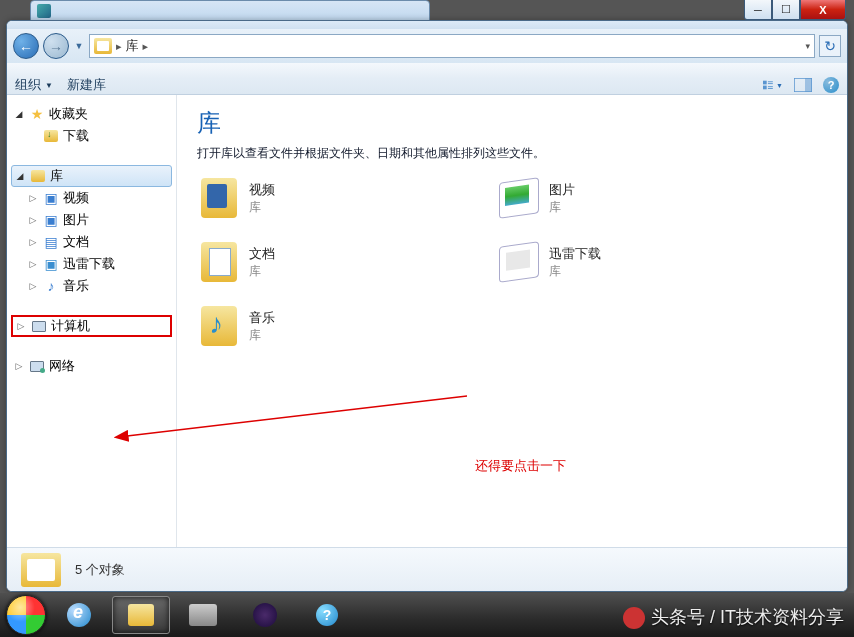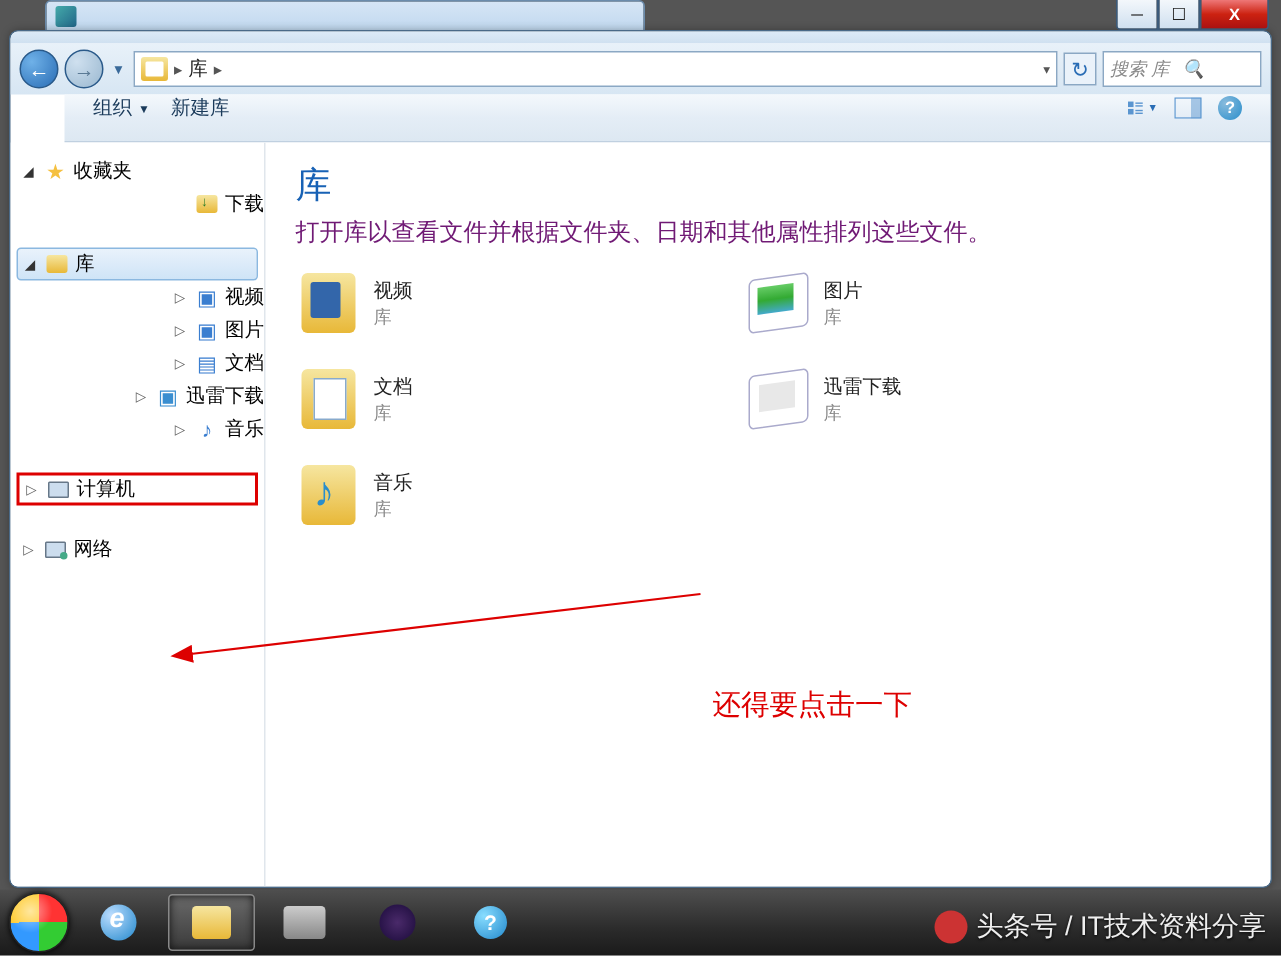--- a/index.html
+++ b/index.html
@@ -33,21 +33,21 @@
 .addr-dd { margin-left: auto; font-size: 9px; color: #555; }
 .refresh-btn { width: 22px; height: 22px; border: 1px solid #8ba8c4; background: #eaf2fa; display: flex; align-items:center; justify-content:center; color:#2a6db5; font-size:14px;}
 .searchbox { width: 106px; height: 24px; background: #fff; border: 1px solid #8ba8c4; display: flex; align-items: center; padding: 0 4px; }
 .searchbox span { color: #888; font-size: 12px; font-style: italic; flex:1;}
 .search-icon { color: #2a6db5; font-size: 13px; }
 
 
 .menubar { height: 22px; background: linear-gradient(#f7fafd,#e9f0f7); border-top: 1px solid #fff; border-bottom: 1px solid #d0dce8; display: flex; align-items: center; padding: 0 8px; gap: 14px; font-size: 12px; color: #222;}
 
 
-.toolbar { height: 32px; background: linear-gradient(#f4f8fc,#e4edf6 50%,#dde8f2); border-bottom: 1px solid #c0d0e0; display: flex; align-items: flex-start; padding: 0 19px; gap: 14px; font-size: 13px; color: #1a3a5a; margin-left: 36px; }
+.toolbar { height: 32px; background: linear-gradient(#f4f8fc,#e4edf6 50%,#dde8f2); border-bottom: 1px solid #c0d0e0; display: flex; align-items: flex-end; padding: 0 8px; gap: 14px; font-size: 13px; color: #1a3a5a; }
 .tb-item { display: flex; align-items: center; gap: 4px; }
 .tb-item .dd { font-size: 8px; }
 .tb-right { margin-left: auto; display: flex; gap: 10px; align-items:center;}
 .tb-ricon { width: 20px; height: 18px; display:flex; align-items:center; justify-content:center; font-size:14px; color:#2a6db5;}
 .help-icon { width:16px; height:16px; border-radius:50%; background:radial-gradient(circle at 30% 30%,#8bd,#2a8ecb); color:#fff; font-size:11px; font-weight:bold; display:flex;align-items:center;justify-content:center;}
 
 
 .body-split { flex: 1; display: flex; overflow: hidden; background:#fff;}
 .sidebar { width: 170px; border-right: 1px solid #e0e6ec; overflow-y: auto; padding: 8px 0; font-size: 13px; }
 .tree-group { margin-bottom: 18px; }
@@ -66,42 +66,42 @@
 .i-recent::after{content:""; position:absolute; width:5px;height:5px; border:1px solid #555; border-radius:50%; left:4px; top:3px;}
 .i-lib { background: linear-gradient(#f6e6a0,#e8b838); width:14px; height:12px; border-radius:2px;}
 .i-vid { color:#3a7ed0;}
 .i-pic { color:#3a7ed0;}
 .i-doc { color:#3a7ed0;}
 .i-xl { color:#3a8ed0;}
 .i-mus { color:#3a7ed0;}
 .i-comp { width:14px; height:11px; background:#cde; border:1px solid #678; border-radius:1px;}
 .i-net { width:14px;height:11px; background:#cde; border:1px solid #678; border-radius:1px; position:relative;}
 .i-net::after{content:"";position:absolute;width:5px;height:5px;background:#4a8;border-radius:50%;right:-2px;bottom:-2px;}
-.indent1 { margin-left: 14px; justify-content: flex-end; }
+.indent1 { margin-left: 14px; }
 
 .content { flex: 1; padding: 12px 20px; position: relative; overflow: hidden;}
 .content-title { font-size: 24px; font-weight: normal; color: #1862b5; margin-bottom: 6px; }
-.content-sub { font-size: 16px; color: #701a75; margin-bottom: 14px; }
+.content-sub { font-size: 12px; color: #0f172a; margin-bottom: 14px; }
 .lib-grid { display: flex; flex-wrap: wrap; gap: 20px 120px; }
 .lib-item { display: flex; align-items: center; gap: 8px; width: 180px; }
 .lib-icon { width: 44px; height: 44px; display:flex; align-items:center; justify-content:center;}
 .lib-text .name { font-size: 13px; color: #222; }
 .lib-text .type { font-size: 12px; color: #888; }
 
 .li-vid { width:36px;height:40px; background:linear-gradient(#f6e6a0,#e8b838); border-radius:4px; position:relative;}
 .li-vid::after{content:"";position:absolute;left:6px;top:6px;width:20px;height:24px;background:#36a; border-radius:2px;}
 .li-pic { width:40px;height:36px; background:#fff; border:1px solid #aac; border-radius:4px; position:relative; transform:skewY(-8deg);}
 .li-pic::after{content:"";position:absolute;left:5px;top:5px;width:24px;height:18px;background:linear-gradient(#6c6,#3a3 50%,#4ac);}
 .li-doc { width:36px;height:40px; background:linear-gradient(#f6e6a0,#e8b838); border-radius:4px; position:relative;}
 .li-doc::after{content:"";position:absolute;left:8px;top:6px;width:20px;height:26px;background:#fff; border:1px solid #8ac;}
 .li-xl { width:40px;height:36px; background:#fff; border:1px solid #aac; border-radius:4px; transform:skewY(-8deg); position:relative;}
 .li-xl::after{content:"";position:absolute;left:6px;top:6px;width:24px;height:18px;background:#e8e8e8;}
 .li-mus { width:36px;height:40px; background:linear-gradient(#f6e6a0,#e8b838); border-radius:4px; position:relative;}
 .li-mus::after{content:"♪";position:absolute;left:8px;top:2px;font-size:28px;color:#2a8ecb;}
-.annot-text { position: absolute; left: 298px; top: 362px; color: #d00; font-size: 19px; white-space:nowrap;}
+.annot-text { position: absolute; left: 298px; top: 362px; color: #d00; font-size: 13px; white-space:nowrap;}
 
 
 .statusbar { height: 44px; background: linear-gradient(#f5f9fd,#e6eef6); border-top: 1px solid #d0dce8; display: flex; align-items: center; padding: 0 14px; gap: 14px; font-size: 13px; color: #333;}
 .status-icon { width: 40px; height: 34px; background: linear-gradient(#f6e6a0,#e8b838); border-radius: 3px; position:relative;}
 .status-icon::after{content:"";position:absolute;inset:6px;background:#fff;border-radius:2px;}
 
 
 .taskbar { position: absolute; bottom: 0; left: 0; right: 0; height: 44px; background: linear-gradient(#4f4f4f 0%, #2b2b2b 60%, #1a1a1a); display: flex; align-items: center; padding: 0 6px; gap: 4px; z-index: 10;}
 .start-orb { width: 40px; height: 40px; border-radius: 50%; background: radial-gradient(circle at 35% 30%, #fff8, transparent 40%), conic-gradient(#f33 0 90deg,#3c3 90deg 180deg,#39f 180deg 270deg,#fc3 270deg); border:1px solid #222; box-shadow: 0 0 4px #000;}
 .task-btn { width: 58px; height: 38px; border-radius: 3px; display: flex; align-items: center; justify-content: center; }
@@ -135,24 +135,20 @@
     <div class="nav-fwd">→</div>
     <div class="nav-dd">▼</div>
     <div class="addressbar">
       <span class="addr-icon"></span>
       <span class="addr-sep">▸</span>
       <span class="addr-text">库</span>
       <span class="addr-sep">▸</span>
       <span class="addr-dd">▾</span>
     </div>
     <div class="refresh-btn">↻</div>
-    <div class="searchbox">
-      <span>搜索 库</span>
-      <span class="search-icon">🔍</span>
-    </div>
   </div>
 
 
   <div class="toolbar">
     <div class="tb-item">
       <span>组织</span>
       <span class="dd">▼</span>
     </div>
     <div class="tb-item">
       <span>新建库</span>
@@ -310,20 +306,24 @@
 
   <svg style="position:absolute; left:0; top:0; pointer-events:none;" width="842" height="572">
     <defs>
         <marker id="ah" markerWidth="10" markerHeight="8" refX="1" refY="4" orient="auto">
           <path d="M0,0 L10,4 L0,8 Z" fill="#d00"></path>
         </marker>
       </defs>
     <line x1="460" y1="375" x2="120" y2="415" stroke="#d00" stroke-width="1.5" marker-end="url(#ah)"></line>
   </svg>
 
+  <div class="statusbar">
+    <div class="status-icon"></div>
+    <span>5 个对象</span>
+  </div>
 </div>
 
 <div class="taskbar">
   <div class="start-orb"></div>
   <div class="task-btn">
       <div class="tic">
         <div class="ie-icon"></div>
       </div>
     </div>
   <div class="task-btn active">

